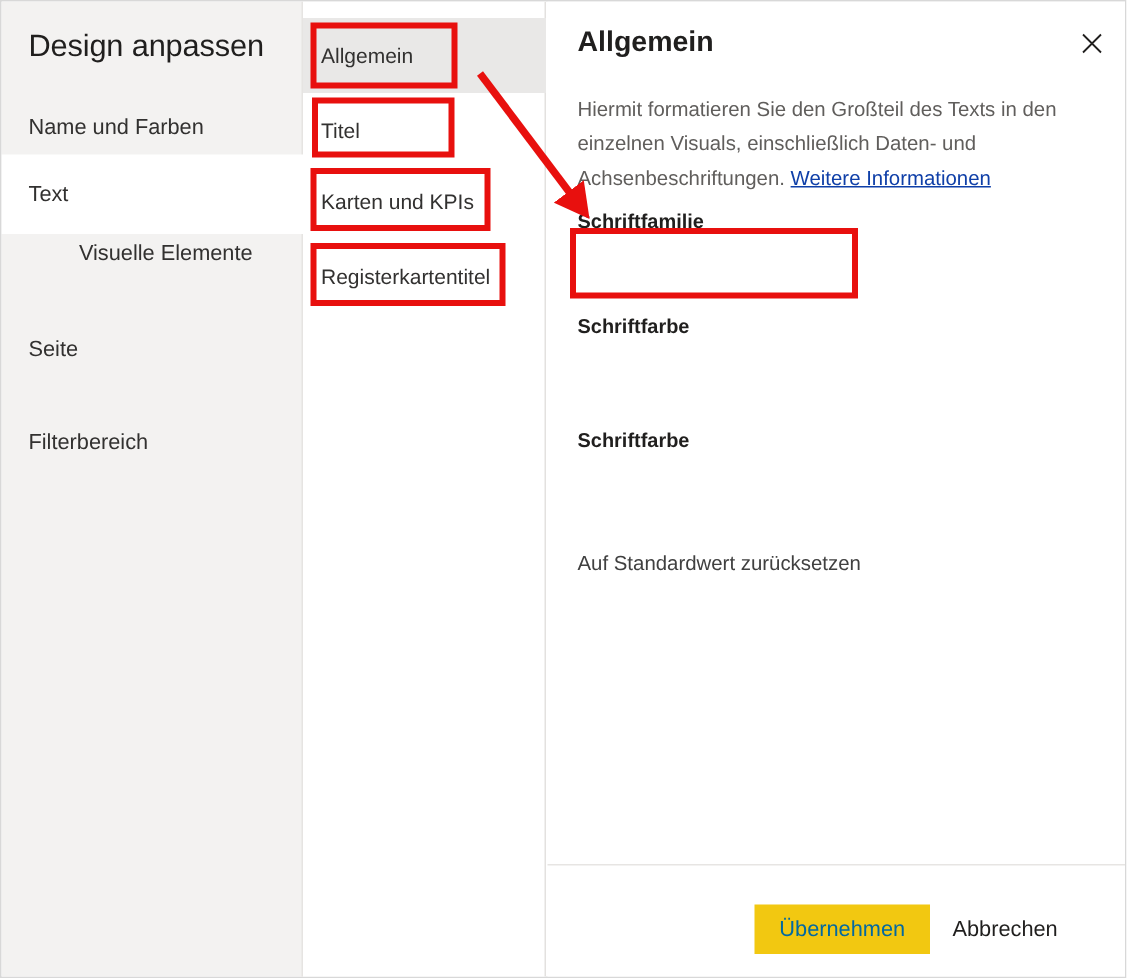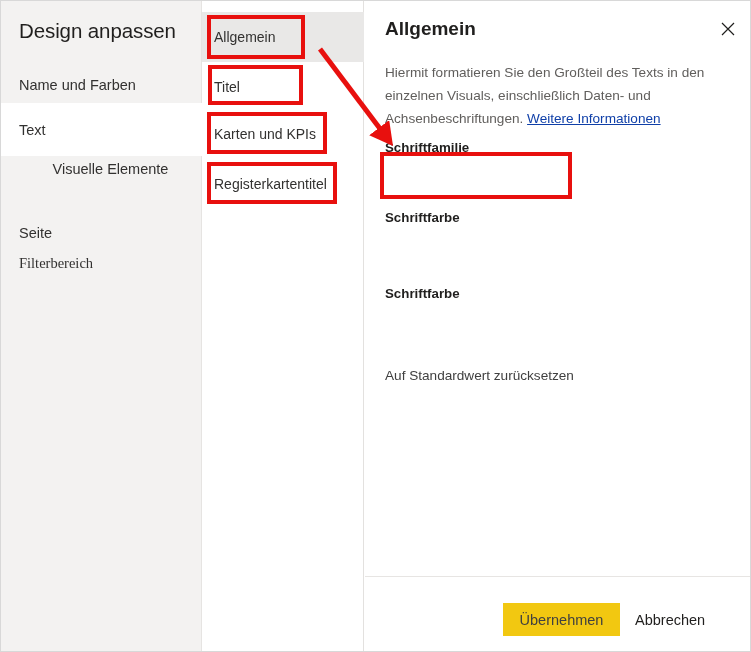--- a/index.html
+++ b/index.html
@@ -159,21 +159,21 @@
   }
   .btn-primary {
     position: absolute;
     left: 502px;
     top: 602px;
     width: 117px;
     height: 33px;
     background: #f2c811;
     border: none;
     font-size: 14.5px;
-    color: #404040;
+    color: #0369a1;
     font-family: "Liberation Sans", sans-serif;
     cursor: pointer;
   }
   .btn-secondary {
     position: absolute;
     left: 634px;
     top: 602px;
     height: 33px;
     background: transparent;
     border: none;
@@ -214,21 +214,21 @@
     </div>
     <div class="side-item selected" style="top:102px;">
       <span>Text</span>
     </div>
     <div class="side-item" style="top:141px;justify-content:center;">
       <span>Visuelle Elemente</span>
     </div>
     <div class="side-item" style="top:205px;">
       <span>Seite</span>
     </div>
-    <div class="side-item" style="top:236px;font-family:Liberation Serif, serif;">
+    <div class="side-item" style="top:267px;">
       <span>Filterbereich</span>
     </div>
   </div>
 
   <div class="midcol">
     <div class="mid-item selected" style="top:11px;">
       <span>Allgemein</span>
     </div>
     <div class="mid-item" style="top:61px;">
       <span>Titel</span>

